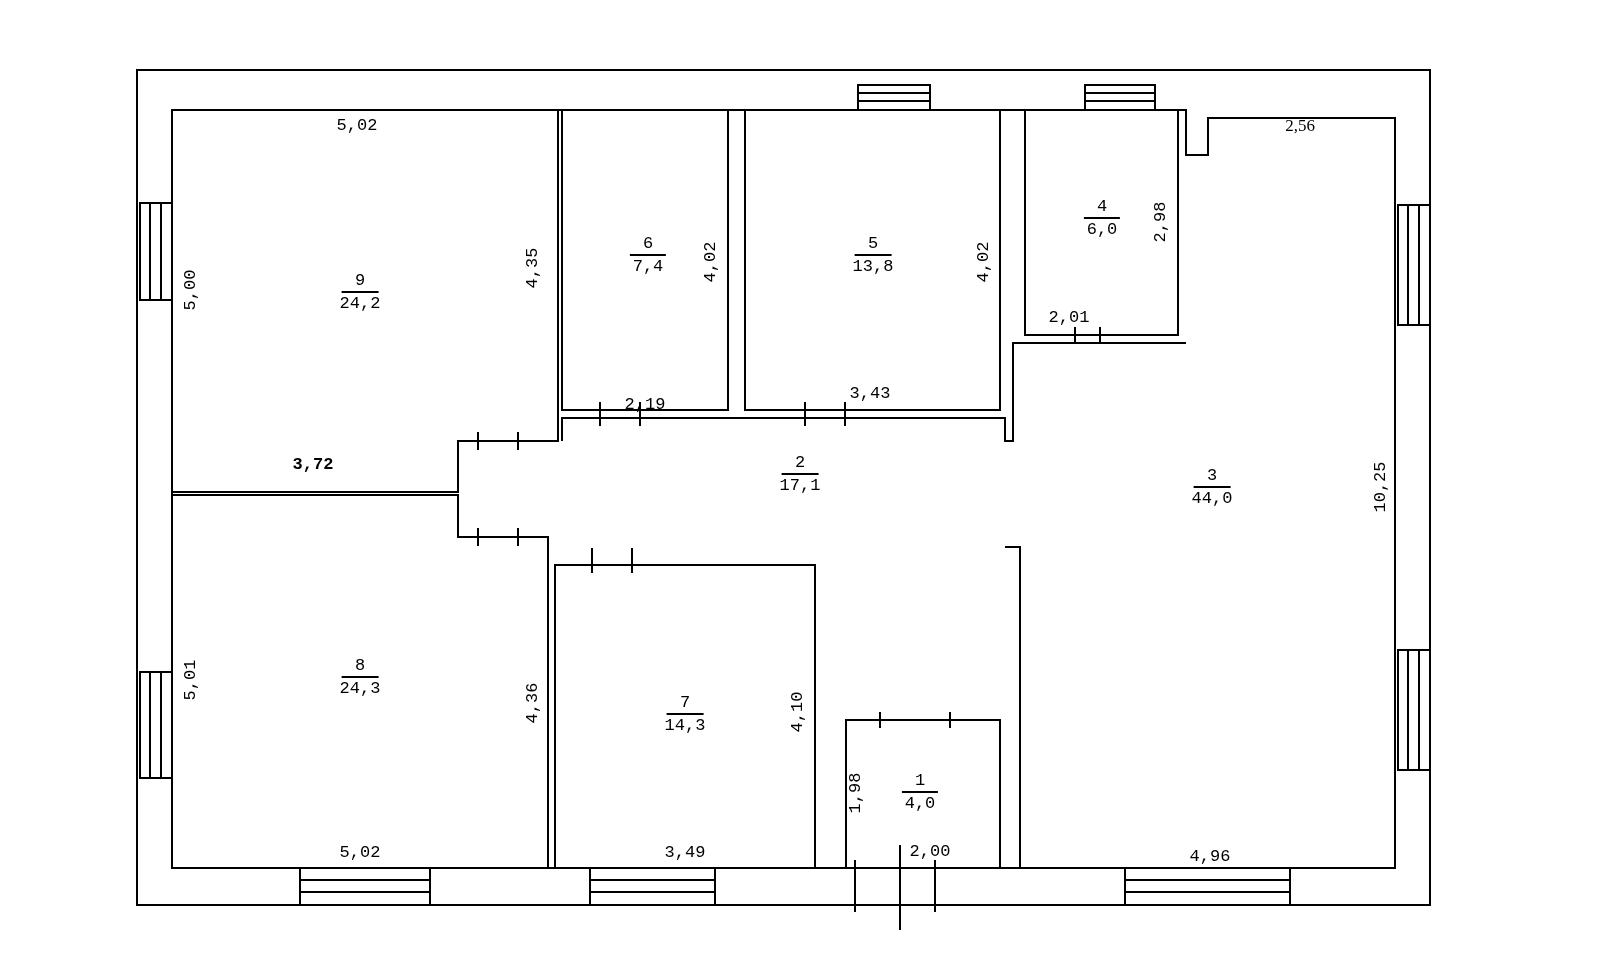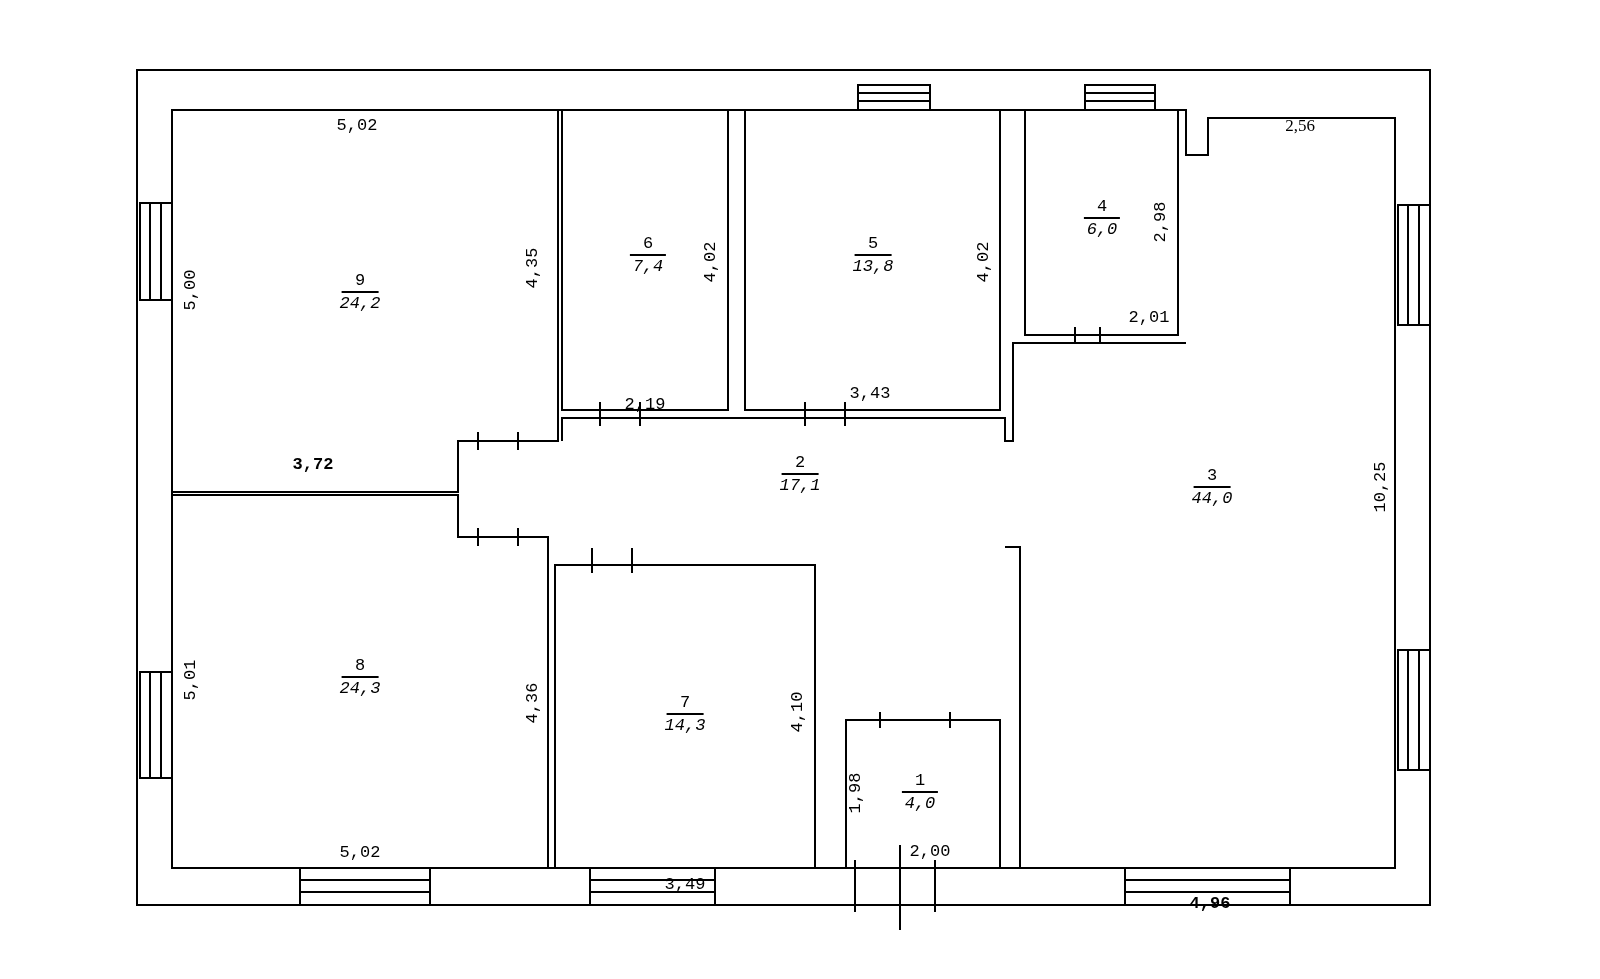--- a/index.html
+++ b/index.html
@@ -11,21 +11,21 @@
     font-family:"Liberation Mono","DejaVu Sans Mono",monospace;
     font-size:17px;
     color:#000;
   }
   .plan svg{position:absolute;left:0;top:0;}
   .lbl{position:absolute;white-space:nowrap;}
   .dim-h{transform:translateX(-50%);}
   .dim-v{transform:translate(-50%,-50%) rotate(-90deg);}
   .room-label{position:absolute;transform:translateX(-50%);text-align:center;}
   .room-number{display:inline-block;padding:0 13px;border-bottom:2px solid #000;line-height:1.25;}
-  .room-area{line-height:1.35;font-style:italic;}
+  .room-area{line-height:1.35;}
 </style>
 </head>
 <body>
 
 <div class="plan">
 
   <svg width="1600" height="979" viewBox="0 0 1600 979" shape-rendering="crispEdges">
 
     <g stroke="#000" stroke-width="2" fill="none">
       <rect x="137" y="70" width="1293" height="835"></rect>
@@ -113,26 +113,26 @@
   </div>
   <div class="room-label" style="left:360px;top:270px;">
     <div class="room-number">9</div>
     <div class="room-area">24,2</div>
   </div>
 
   <span class="lbl dim-h" style="left:357px;top:116px;">5,02</span>
   <span class="lbl dim-h" style="left:1300px;top:116px;font-family:Liberation Serif, serif;">2,56</span>
   <span class="lbl dim-h" style="left:645px;top:384px;margin-top:11px;">2,19</span>
   <span class="lbl dim-h" style="left:870px;top:384px;">3,43</span>
-  <span class="lbl dim-h" style="left:1149px;top:308px;">2,01</span>
+  <span class="lbl dim-h" style="left:1069px;top:308px;">2,01</span>
   <span class="lbl dim-h" style="left:313px;top:455px;font-weight:bold;">3,72</span>
   <span class="lbl dim-h" style="left:360px;top:843px;">5,02</span>
-  <span class="lbl dim-h" style="left:685px;top:875px;text-align:center;">3,49</span>
+  <span class="lbl dim-h" style="left:685px;top:843px;text-align:center;">3,49</span>
   <span class="lbl dim-h" style="left:930px;top:842px;text-align:right;">2,00</span>
-  <span class="lbl dim-h" style="left:1210px;top:894px;font-weight:bold;">4,96</span>
+  <span class="lbl dim-h" style="left:1210px;top:847px;">4,96</span>
 
   <span class="lbl dim-v" style="left:190px;top:290px;">5,00</span>
   <span class="lbl dim-v" style="left:532px;top:268px;">4,35</span>
   <span class="lbl dim-v" style="left:710px;top:262px;">4,02</span>
   <span class="lbl dim-v" style="left:983px;top:262px;">4,02</span>
   <span class="lbl dim-v" style="left:1160px;top:222px;">2,98</span>
   <span class="lbl dim-v" style="left:1380px;top:487px;">10,25</span>
   <span class="lbl dim-v" style="left:190px;top:680px;">5,01</span>
   <span class="lbl dim-v" style="left:532px;top:703px;">4,36</span>
   <span class="lbl dim-v" style="left:797px;top:712px;">4,10</span>

